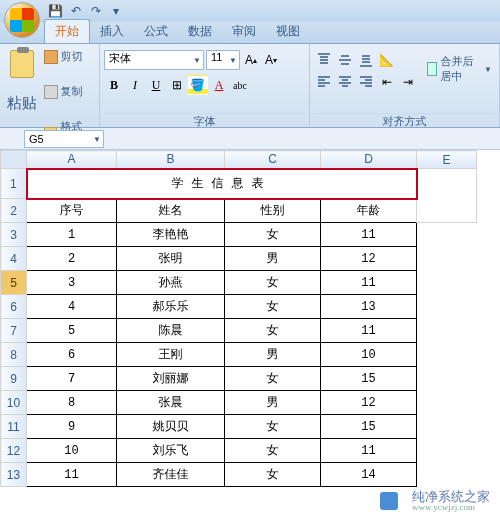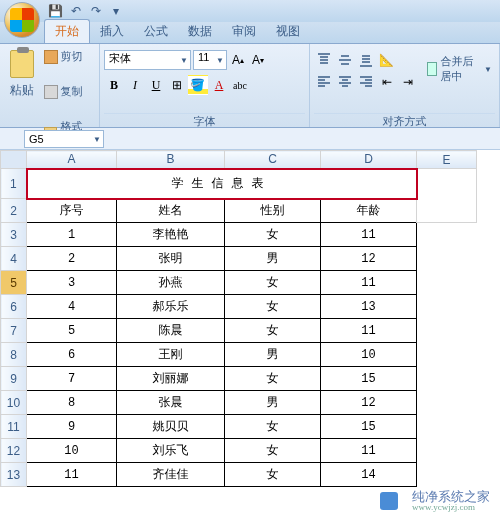--- a/index.html
+++ b/index.html
@@ -19,31 +19,31 @@
 
 
 .ribbon { height: 84px; background: linear-gradient(#e8f0fa, #d0e0f0); border-bottom: 1px solid #8aa9cf; display: flex; }
 .group { border-right: 1px solid #b5cce5; padding: 2px 4px 0; display: flex; flex-direction: column; }
 .group-body { flex: 1; display: flex; align-items: flex-start; gap: 2px; }
 .group-label { height: 14px; font-size: 11px; text-align: center; color: #3b5d87; border-top: 1px solid #c8dbef; }
 
 .paste-big { width: 36px; display: flex; flex-direction: column; align-items: center; padding-top: 4px; cursor: pointer; }
 .paste-icon { width: 24px; height: 28px; background: #f5d97a; border: 1px solid #c0a84a; border-radius: 2px; position: relative; }
 .paste-icon::after { content:''; position:absolute; top:-4px; left:6px; width:12px; height:6px; background:#888; border-radius:2px; }
-.paste-label { font-size: 12px; color: #3b5d87; margin-top: 4px; }
+.paste-label { font-size: 15px; color: #3b5d87; margin-top: 16px; }
 
 .clip-btns { display: flex; flex-direction: column; gap: 18px; padding-top: 2px; }
 .clip-btn { display: flex; align-items: center; gap: 3px; font-size: 11px; color: #3b5d87; cursor: pointer; padding: 1px 2px; }
 .clip-ico { width: 14px; height: 14px; background: #e8a85a; border: 1px solid #b8803c; }
 .clip-ico.copy { background: #d8d8d8; border-color: #999; }
 .clip-ico.brush { background: #f0d080; border-color: #c0a050; }
 
 .font-top { display: flex; gap: 2px; margin-bottom: 3px; }
 .font-select { height: 20px; border: 1px solid #9ab8d8; background: #fff; font-size: 11px; padding: 0 14px 0 4px; position: relative; }
-.font-name { width: 87px; }
+.font-name { width: 100px; }
 .font-size { width: 34px; }
 .dd-arrow { position: absolute; right: 2px; top: 50%; transform: translateY(-50%); color: #3b5d87; font-size: 8px; }
 .tiny-btn { width: 18px; height: 20px; border: 1px solid transparent; display: flex; align-items: center; justify-content: center; cursor: pointer; font-size: 12px; }
 
 .font-bottom { display: flex; gap: 1px; }
 .fmt-btn { width: 20px; height: 20px; display: flex; align-items: center; justify-content: center; cursor: pointer; font-family: "Times New Roman", serif; border: 1px solid transparent; }
 .bold { font-weight: bold; }
 .italic { font-style: italic; }
 .underline { text-decoration: underline; }
 

